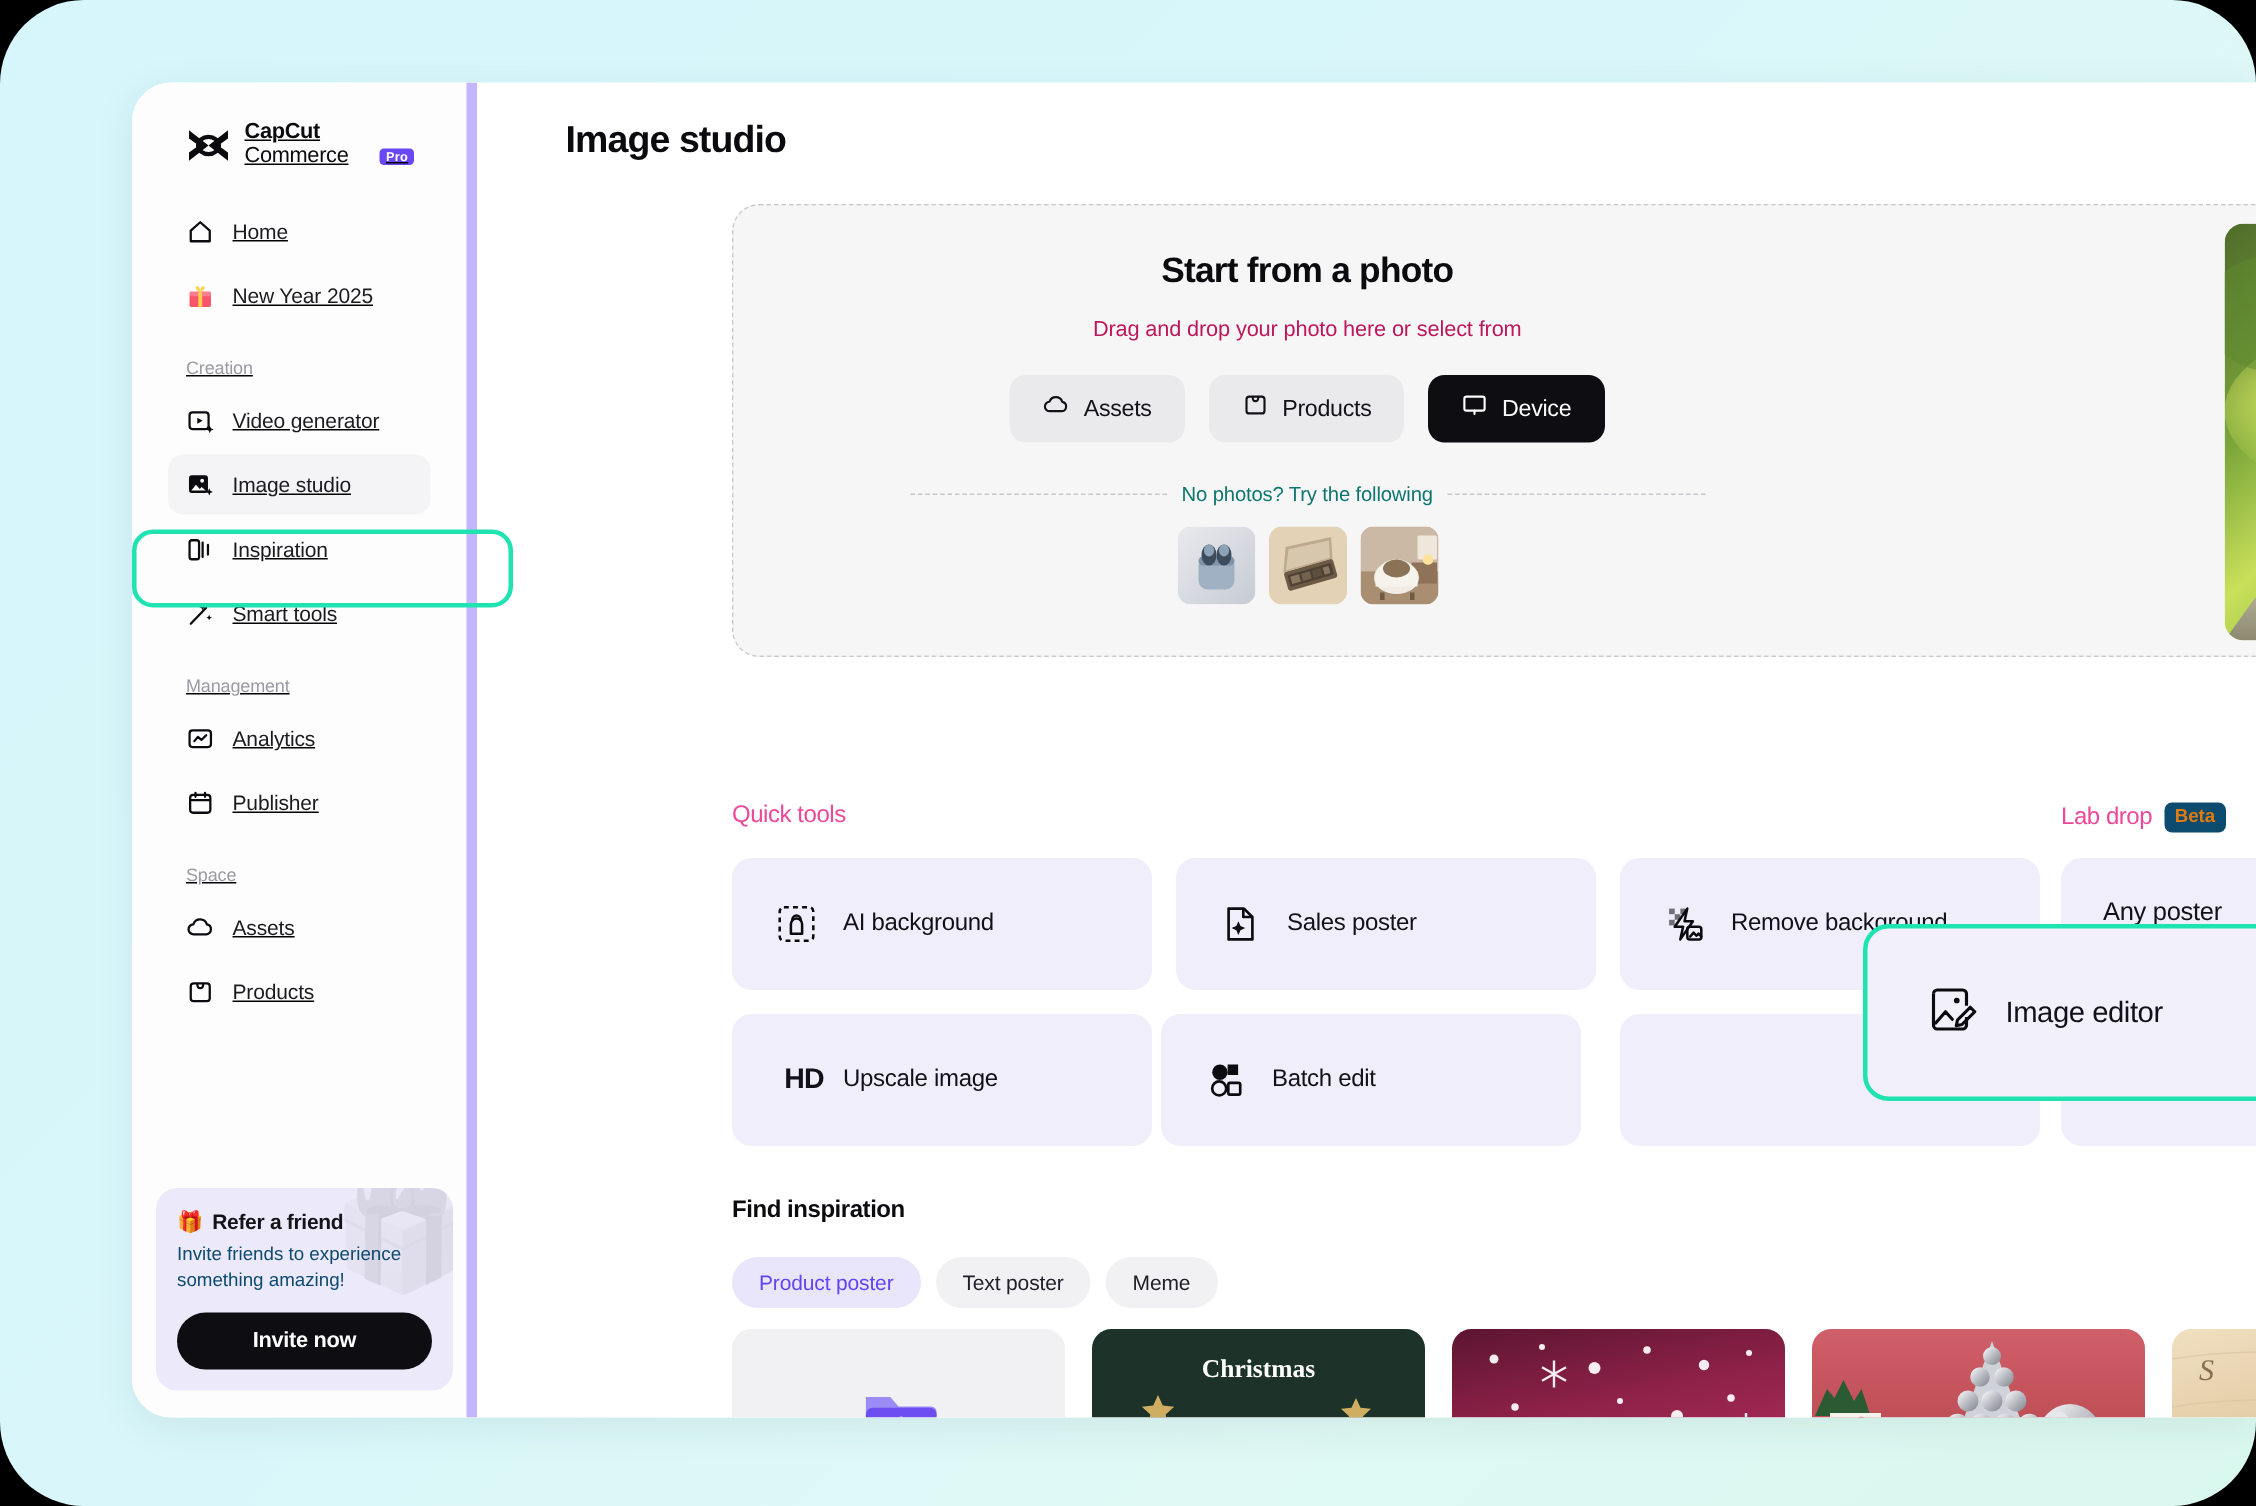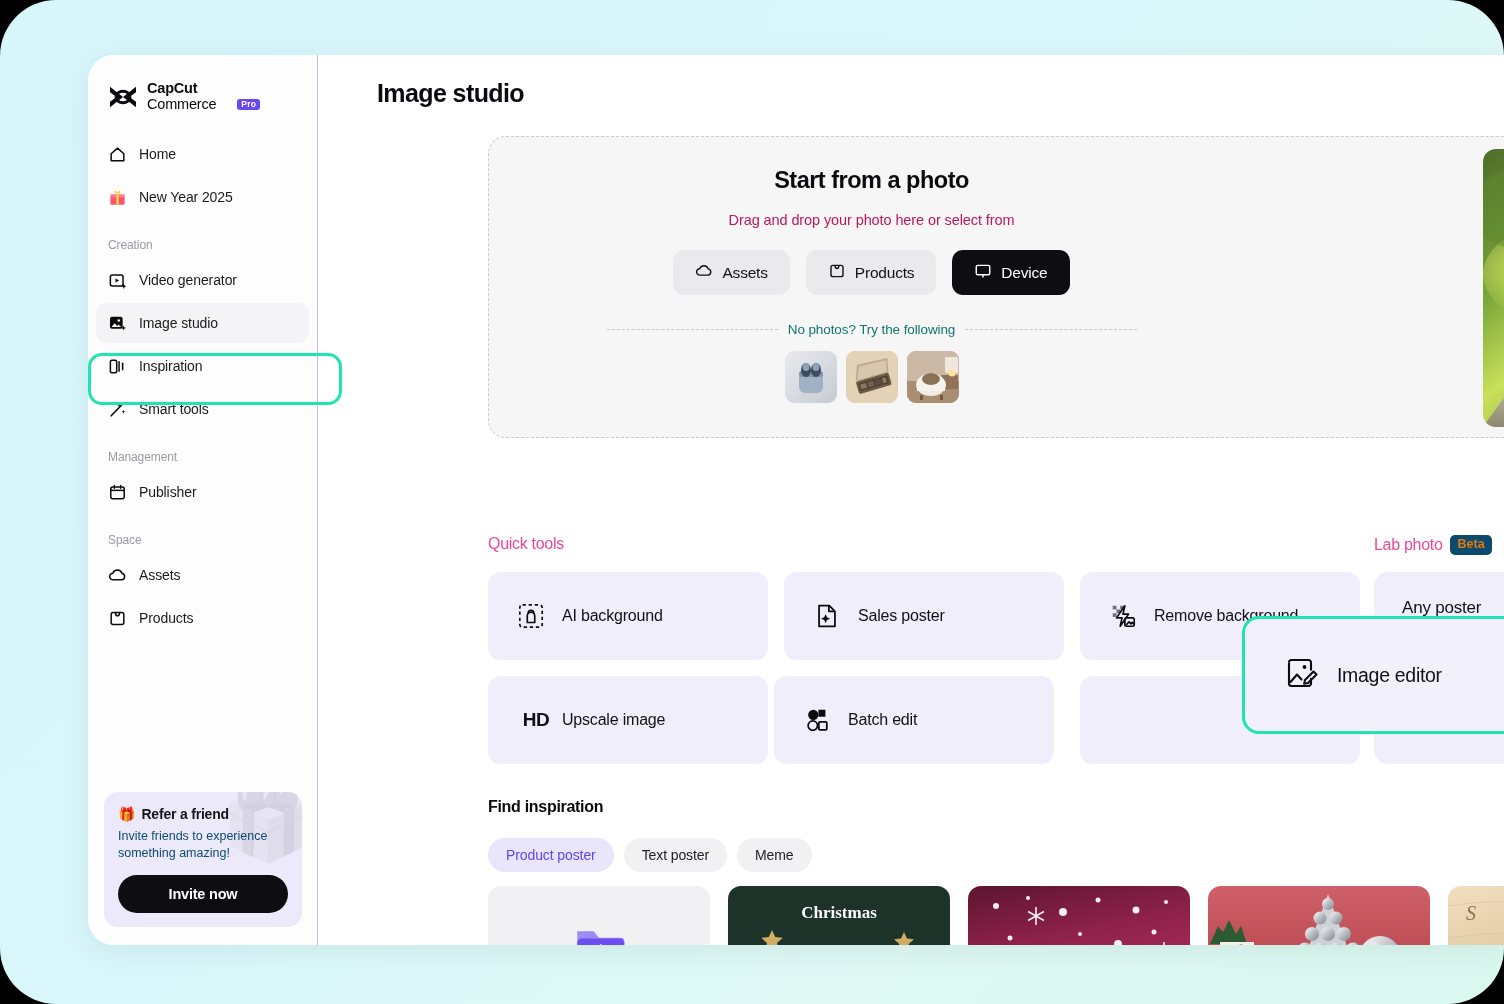--- a/index.html
+++ b/index.html
@@ -40,23 +40,24 @@
     display: flex;
     box-shadow: 0 6px 28px rgba(20,50,70,.08);
   }
 
   
   #sidebar {
     width: 230px;
     flex: 0 0 230px;
     height: 100%;
     background: #fdfdfd;
-    border-right: 1px solid #c4b5fd;
+    border-right: 7px solid #c4b5fd;
     position: relative;
-    padding: 0 8px;
+    padding: 0 24px;
+    text-decoration: underline;
   }
 
   .logo-wrap {
     display: flex;
     align-items: center;
     gap: 9px;
     padding: 26px 0 22px 12px;
   }
   .logo-mark { width: 30px; height: 26px; flex: 0 0 30px; }
   .logo-text { display: flex; flex-direction: column; line-height: 1.08; }
@@ -451,20 +452,29 @@
             <path d="M4 20 L17 6.5"></path>
             <path d="M14 3.5 l.8 1.9 1.9 .8 -1.9 .8 -.8 1.9 -.8 -1.9 -1.9 -.8 1.9 -.8 Z" fill="#0b0b0f" stroke="none"></path>
             <path d="M19.5 12.5 l.7 1.6 1.6 .7 -1.6 .7 -.7 1.6 -.7 -1.6 -1.6 -.7 1.6 -.7 Z" fill="#0b0b0f" stroke="none"></path>
           </svg>
         </span>
         <span class="lbl">Smart tools</span>
       </div>
 
       <div class="nav-group-title">Management</div>
 
+      <div class="nav-item">
+        <span class="ic">
+          <svg viewBox="0 0 24 24" width="19" height="19" fill="none" stroke="#0b0b0f" stroke-width="1.9" stroke-linejoin="round">
+            <rect x="3" y="5" width="18" height="14" rx="2.5"></rect>
+            <path d="M7 14 L10 10.5 L13 13 L17 9" stroke-linecap="round"></path>
+          </svg>
+        </span>
+        <span class="lbl">Analytics</span>
+      </div>
 
       <div class="nav-item">
         <span class="ic">
           <svg viewBox="0 0 24 24" width="19" height="19" fill="none" stroke="#0b0b0f" stroke-width="1.9" stroke-linejoin="round">
             <rect x="3.5" y="5" width="17" height="15" rx="2.5"></rect>
             <path d="M8 3.2 v3.4 M16 3.2 v3.4" stroke-linecap="round"></path>
             <path d="M3.5 9.3 h17"></path>
           </svg>
         </span>
         <span class="lbl">Publisher</span>
@@ -709,21 +719,21 @@
         </span>
         <span class="lbl">Batch edit</span>
       </div>
 
       <div class="tool-card" id="tool-image-editor">
         <span class="ic"></span>
         <span class="lbl"></span>
       </div>
 
       <div id="lab-tools-head">
-        <span class="sec-head">Lab photo</span>
+        <span class="sec-head">Lab drop</span>
         <span id="beta-badge">Beta</span>
       </div>
 
       <div id="lab-any-poster">
         <div class="lbl">Any poster</div>
       </div>
 
       <div id="editor-highlight">
         <span class="ic">
           <svg viewBox="0 0 34 34" width="34" height="34" fill="none" stroke="#0b0b0f" stroke-width="2.1" stroke-linejoin="round">

